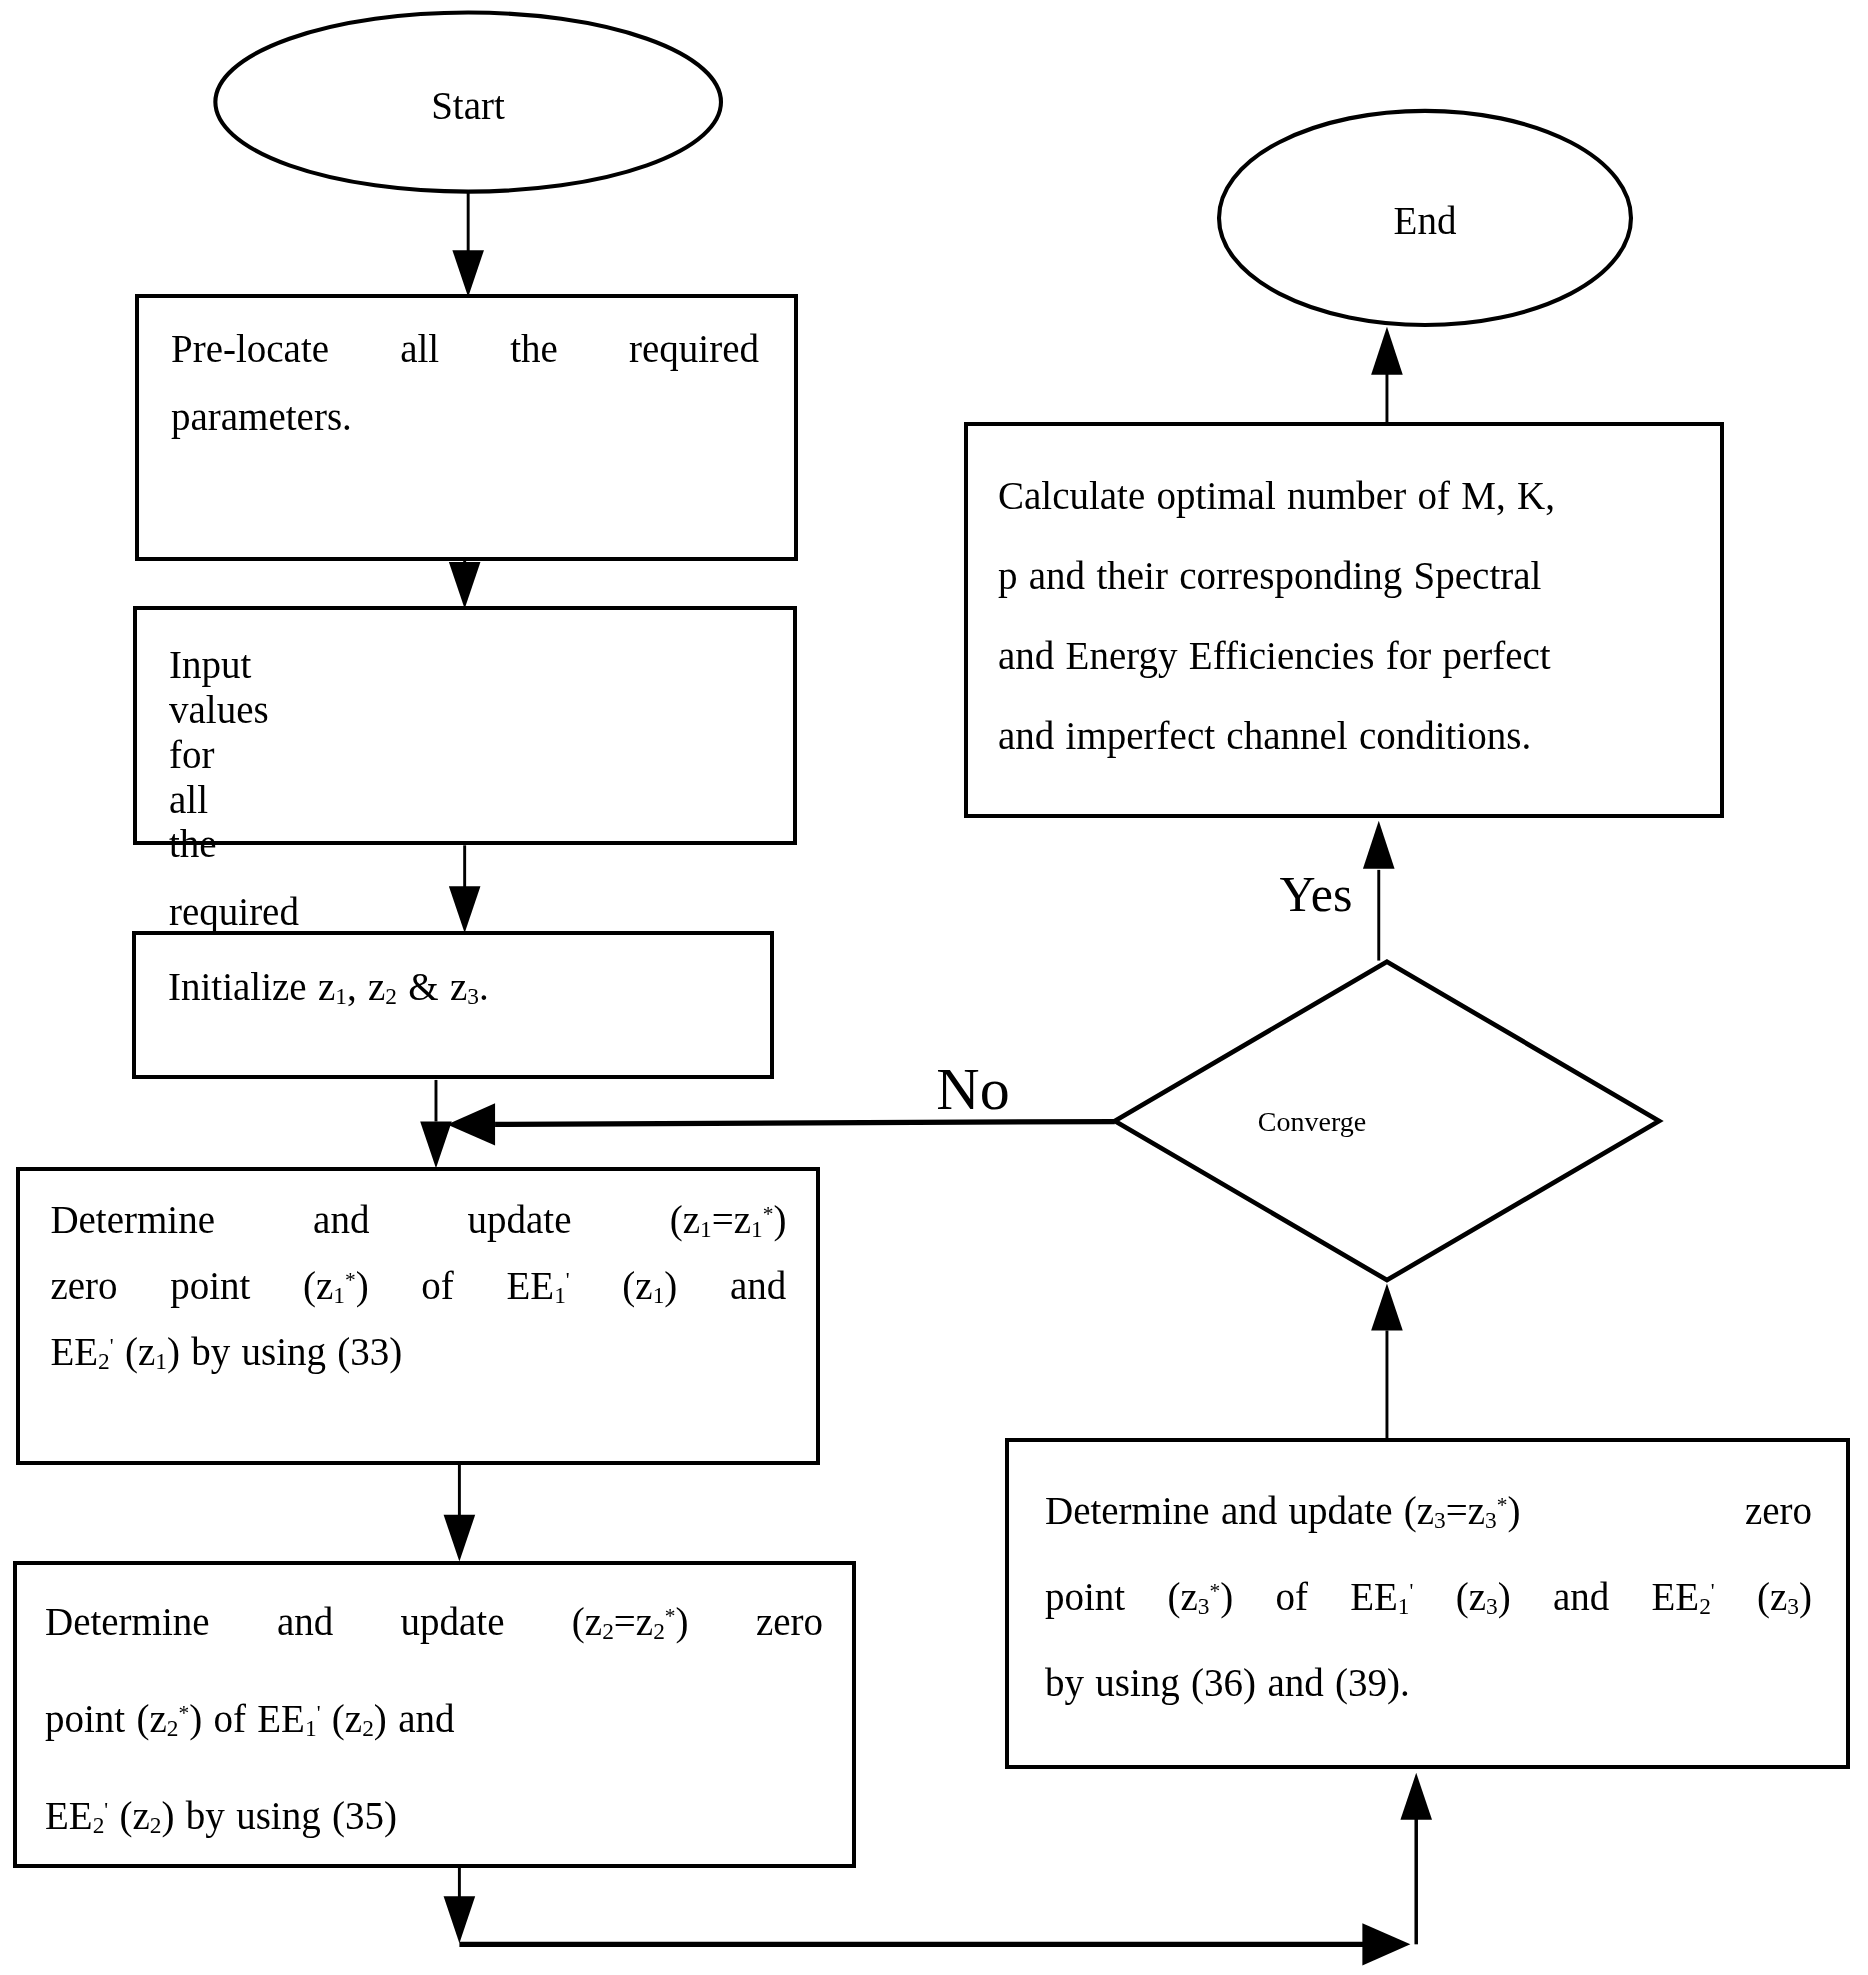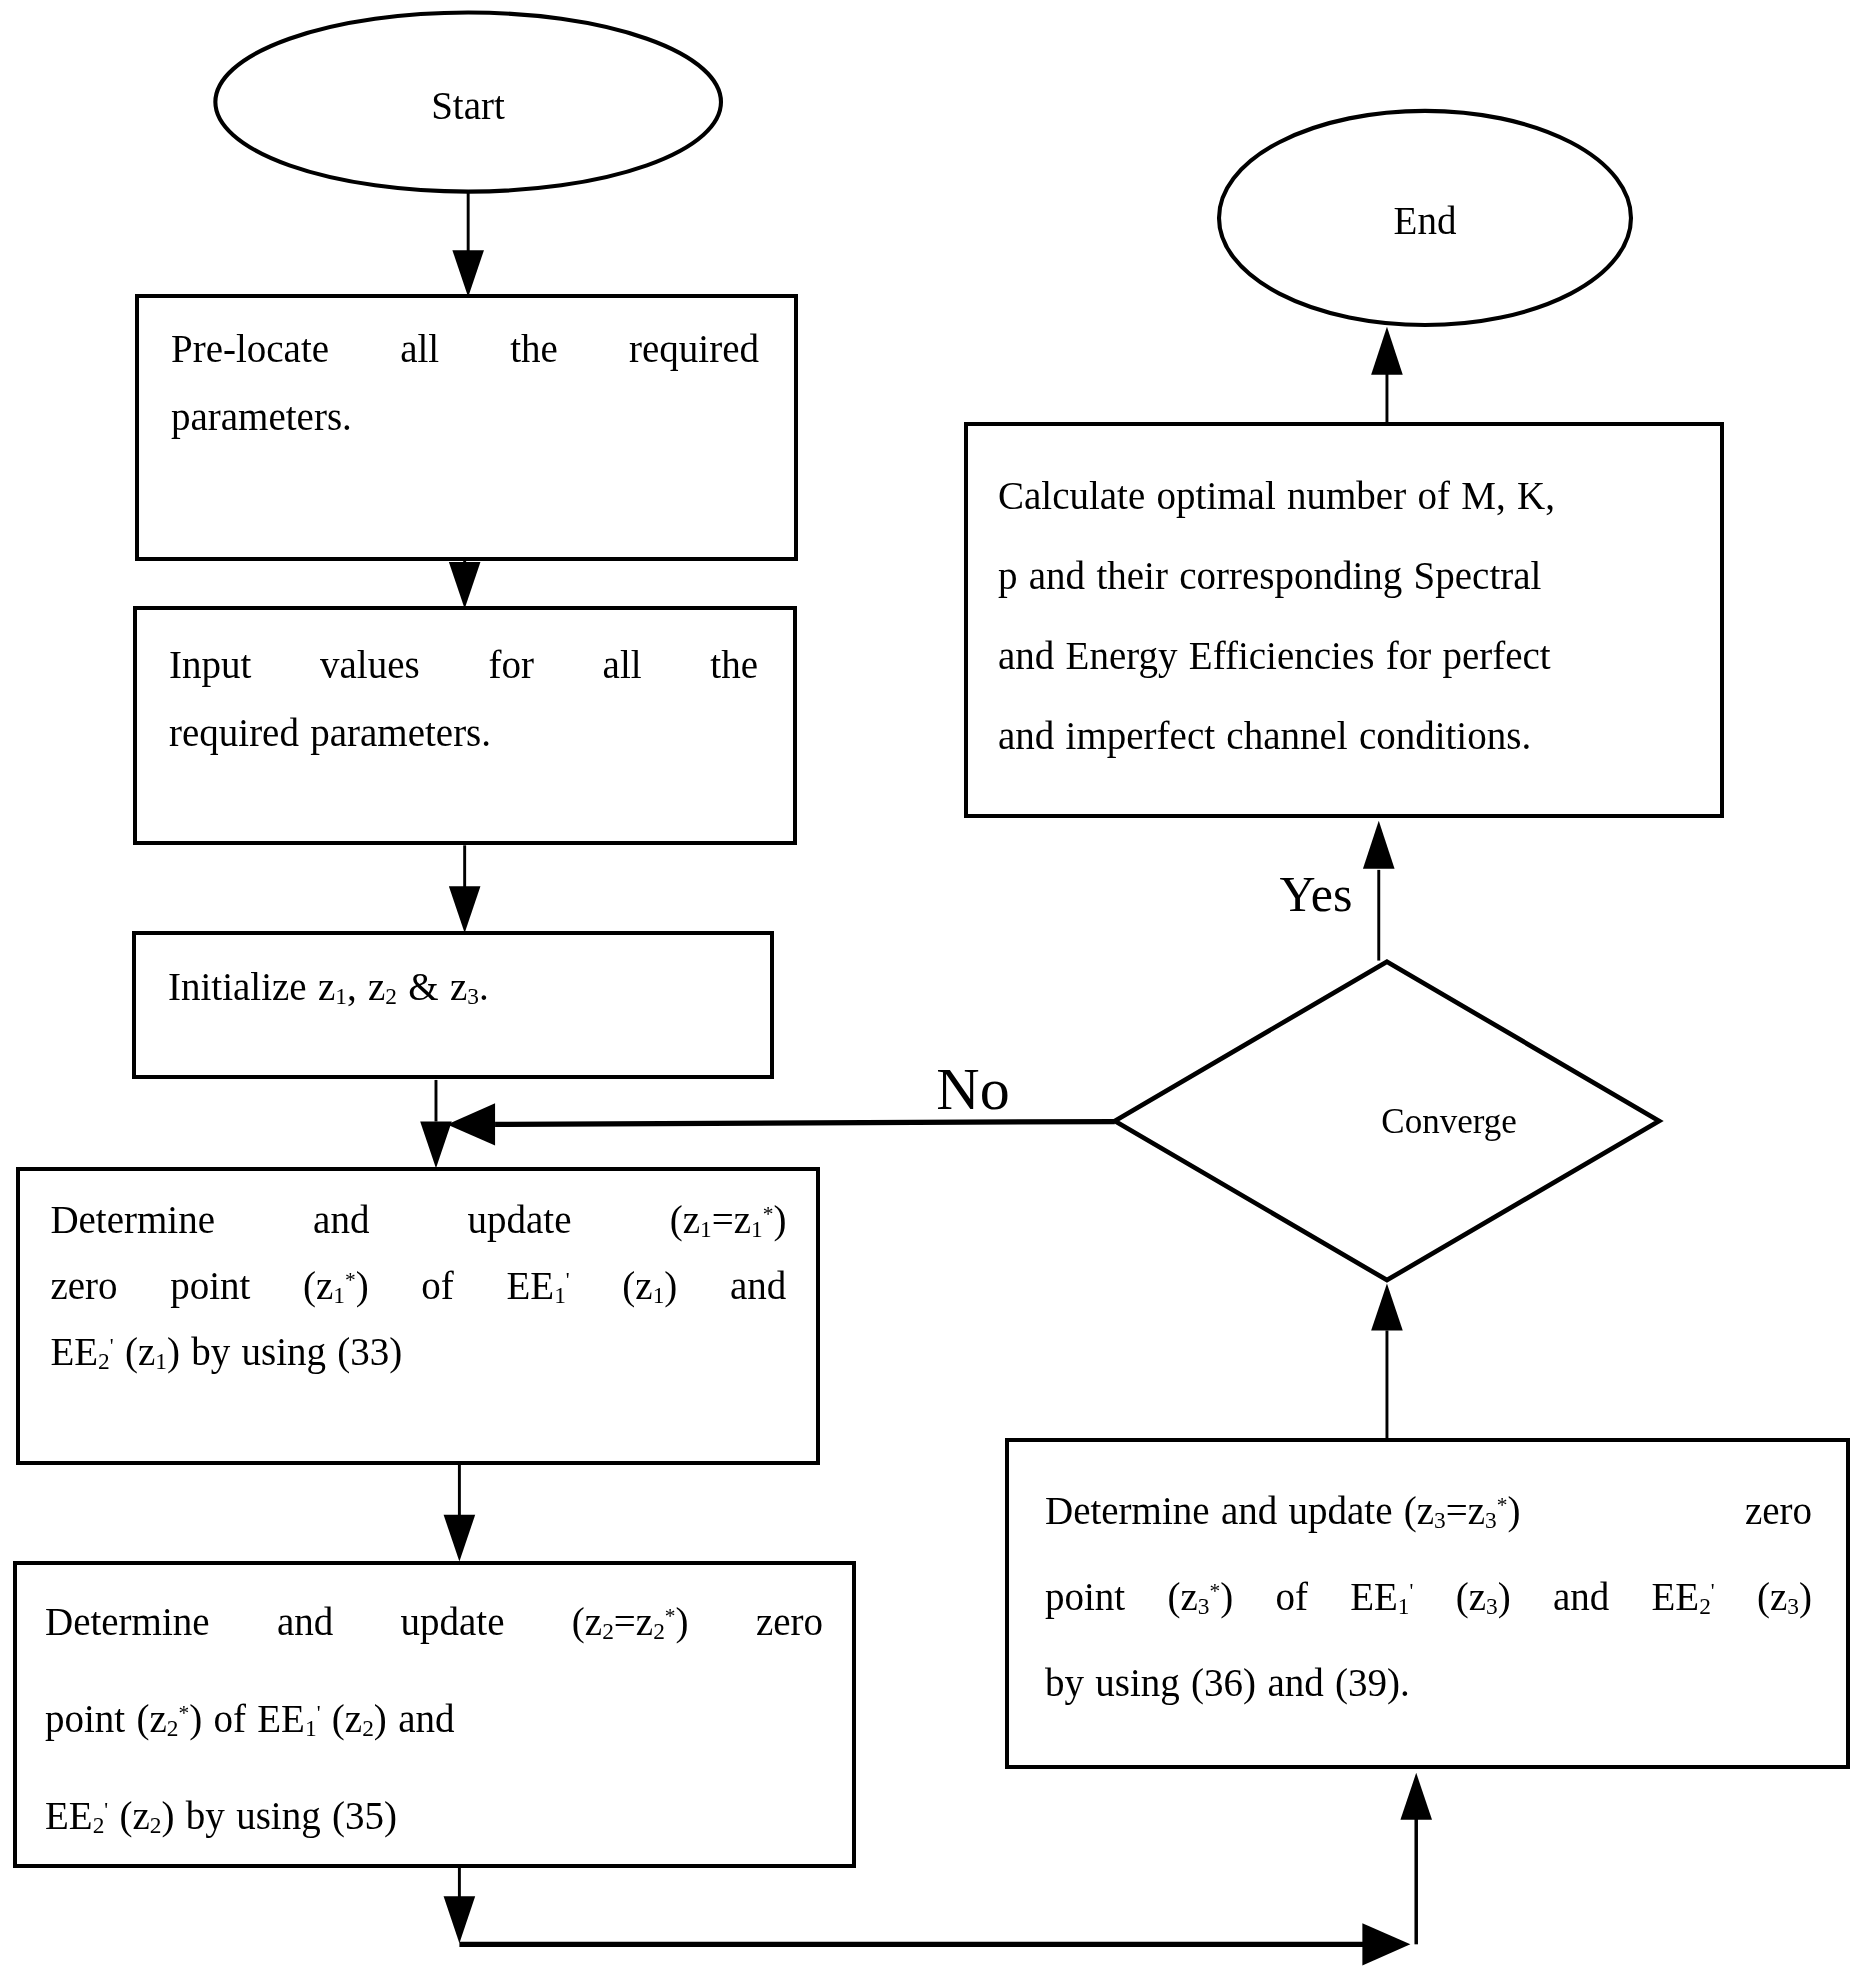--- a/index.html
+++ b/index.html
@@ -42,21 +42,21 @@
     font-size:39px;white-space:nowrap;
   }
 
   
   #n-prelocate{left:135px;top:294px;width:663px;height:267px;}
   #n-prelocate .txt{padding:29px 35px 0 32px;}
   #n-prelocate .line{margin-bottom:23px;}
 
   #n-input{left:133px;top:606px;width:664px;height:239px;}
   #n-input .txt{padding:33px 35px 0 32px;}
-  #n-input .line{margin-bottom:23px;}
+  #n-input .line{margin-bottom:23px;flex-direction:column;}
 
   #n-initialize{left:132px;top:931px;width:642px;height:148px;}
   #n-initialize .txt{padding:30px 0 0 32px;}
 
   #n-update-z1{left:16.4px;top:1167px;width:804px;height:298px;}
   #n-update-z1 .txt{padding:27px 30px 0 30px;}
   #n-update-z1 .line{margin-bottom:21px;}
 
   #n-update-z2{left:13px;top:1561px;width:843px;height:307px;}
   #n-update-z2 .txt{padding:35px 29px 0 28px;}
@@ -66,21 +66,21 @@
   #n-update-z3 .txt{padding:47px 34px 0 36px;}
   #n-update-z3 .line{margin-bottom:41px;}
 
   #n-calculate{left:964px;top:422px;width:760px;height:396px;}
   #n-calculate .txt{padding:48px 29px 0 30px;}
   #n-calculate .line{margin-bottom:35px;}
 
   
   #lbl-start{left:468px;top:105px;}
   #lbl-end{left:1425px;top:220px;}
-  #lbl-converge{left:1449px;top:1122px;font-size:35px;}
+  #lbl-converge{left:1312px;top:1122px;font-size:28px;}
   #lbl-yes{left:1316px;top:894px;font-size:50px;}
   #lbl-no{left:973px;top:1089px;font-size:60px;}
 </style>
 </head>
 <body>
 
 <div class="canvas">
 
   <svg class="wires" viewBox="0 0 3192 3374" width="1868" height="1975">
 

